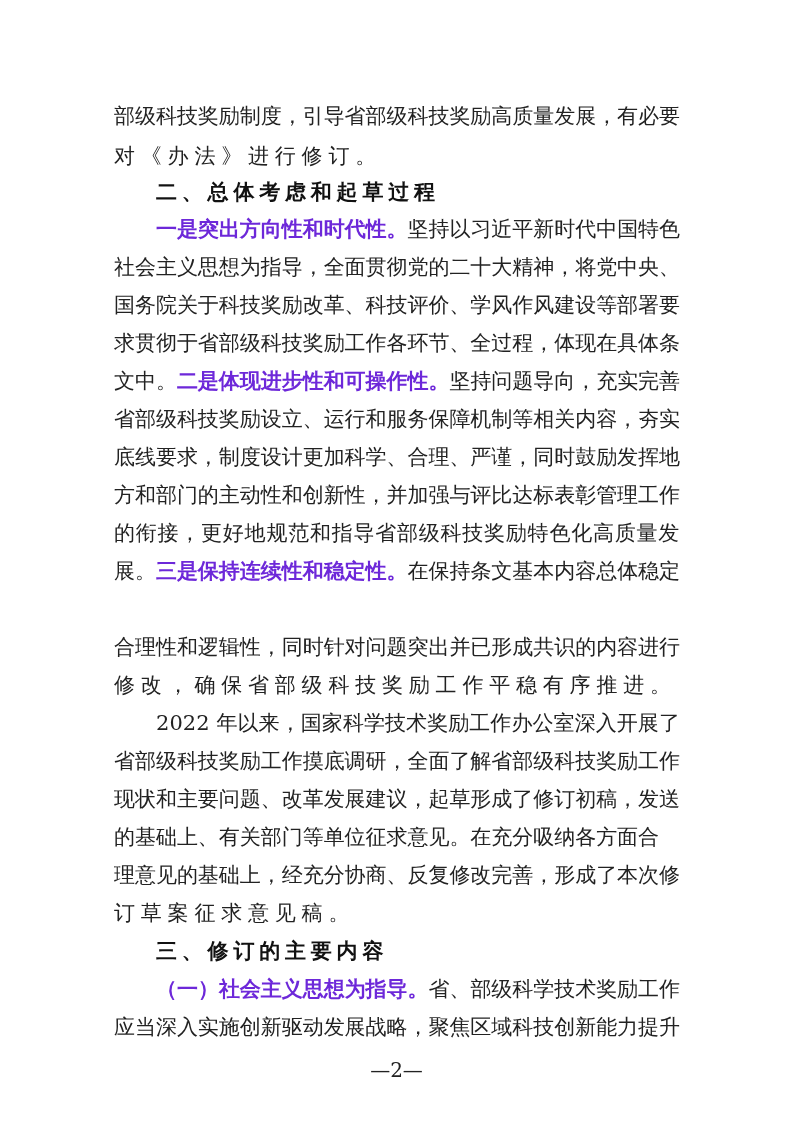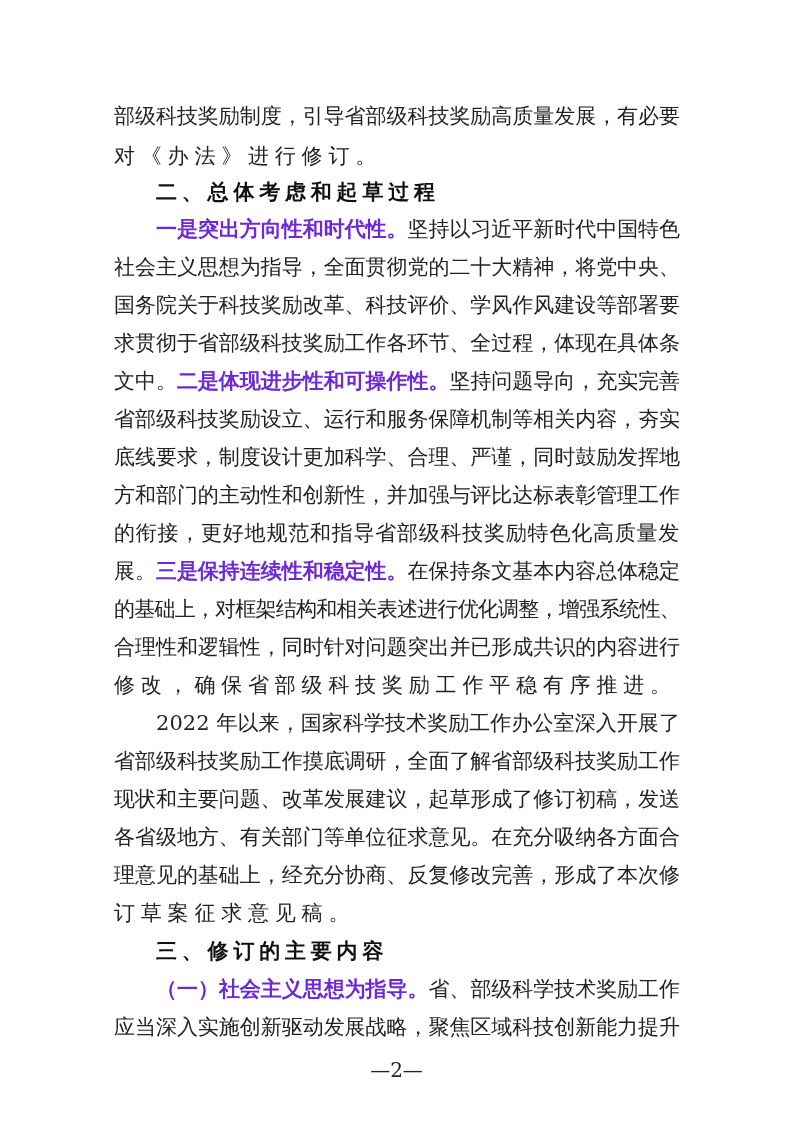--- a/index.html
+++ b/index.html
@@ -33,28 +33,27 @@
   <div class="line indent" style="top: 214px; text-align: left; text-align-last: left; letter-spacing: -0.04px;"><span><span class="b">一是突出方向性和时代性。</span><span>坚持以习近平新时代中国特色</span></span></div>
   <div class="line" style="top: 252px; text-align: left; text-align-last: left; letter-spacing: -0.037037px;"><span><span>社会主义思想为指导，全面贯彻党的二十大精神，将党中央、</span></span></div>
   <div class="line" style="top: 290px; text-align: left; text-align-last: left; letter-spacing: -0.037037px;"><span><span>国务院关于科技奖励改革、科技评价、学风作风建设等部署要</span></span></div>
   <div class="line" style="top: 328px; text-align: left; text-align-last: left; letter-spacing: -0.037037px;"><span><span>求贯彻于省部级科技奖励工作各环节、全过程，体现在具体条</span></span></div>
   <div class="line" style="top: 366px; text-align: left; text-align-last: left; letter-spacing: -0.037037px;"><span><span>文中。</span><span class="b">二是体现进步性和可操作性。</span><span>坚持问题导向，充实完善</span></span></div>
   <div class="line" style="top: 404px; text-align: left; text-align-last: left; letter-spacing: -0.037037px;"><span><span>省部级科技奖励设立、运行和服务保障机制等相关内容，夯实</span></span></div>
   <div class="line" style="top: 442px; text-align: left; text-align-last: left; letter-spacing: -0.037037px;"><span><span>底线要求，制度设计更加科学、合理、严谨，同时鼓励发挥地</span></span></div>
   <div class="line" style="top: 480px; text-align: left; text-align-last: left; letter-spacing: -0.037037px;"><span><span>方和部门的主动性和创新性，并加强与评比达标表彰管理工作</span></span></div>
   <div class="line" style="top: 518px; text-align: left; text-align-last: left; letter-spacing: 0.769231px;"><span><span>的衔接，更好地规范和指导省部级科技奖励特色化高质量发</span></span></div>
   <div class="line" style="top: 556px; text-align: left; text-align-last: left; letter-spacing: -0.037037px;"><span><span>展。</span><span class="b">三是保持连续性和稳定性。</span><span>在保持条文基本内容总体稳定</span></span></div>
-  <div class="line" style="top: 594px; text-align: left; text-align-last: left; letter-spacing: -0.785714px;"><span><span>的基础上，对框架结构和相关表述进行优化调整，增强系统性、</span></span></div>
   <div class="line" style="top: 632px; text-align: right; text-align-last: left; letter-spacing: -0.037037px;"><span><span>合理性和逻辑性，同时针对问题突出并已形成共识的内容进行</span></span></div>
   <div class="line last" style="top: 670px; text-align: right; text-align-last: left; letter-spacing: 5.8px;"><span><span>修改，确保省部级科技奖励工作平稳有序推进。</span></span></div>
 
   <div class="line indent" style="top: 708px; text-align: center; text-align-last: left; letter-spacing: 0.0694444px;"><span><span>2022 年以来，国家科学技术奖励工作办公室深入开展了</span></span></div>
   <div class="line" style="top: 746px; text-align: right; text-align-last: left; letter-spacing: -0.037037px;"><span><span>省部级科技奖励工作摸底调研，全面了解省部级科技奖励工作</span></span></div>
   <div class="line" style="top: 784px; text-align: left; text-align-last: left; letter-spacing: -0.037037px;"><span><span>现状和主要问题、改革发展建议，起草形成了修订初稿，发送</span></span></div>
-  <div class="line" style="top: 822px; text-align: left; text-align-last: left; letter-spacing: -0.037037px;"><span><span>各省级地方、有关部门等单位征求意见。在充分吸纳各方面合</span></span></div>
+  <div class="line" style="top: 822px; text-align: left; text-align-last: left; letter-spacing: -0.037037px;"><span><span>的基础上、有关部门等单位征求意见。在充分吸纳各方面合</span></span></div>
   <div class="line" style="top: 860px; text-align: left; text-align-last: left; letter-spacing: -0.037037px;"><span><span>理意见的基础上，经充分协商、反复修改完善，形成了本次修</span></span></div>
   <div class="line last" style="top: 898px; text-align: left; text-align-last: left; letter-spacing: 5.8px;"><span><span>订草案征求意见稿。</span></span></div>
 
   <div class="line indent heading" style="top: 936px; text-align: left; text-align-last: left; letter-spacing: 4.8px;"><span><span>三、修订的主要内容</span></span></div>
 
   <div class="line indent" style="top: 974px; text-align: left; text-align-last: left; letter-spacing: -0.04px;"><span><span class="b">（一）社会主义思想为指导。</span><span>省、部级科学技术奖励工作</span></span></div>
   <div class="line" style="top: 1012px; text-align: left; text-align-last: left; letter-spacing: -0.037037px;"><span><span>应当深入实施创新驱动发展战略，聚焦区域科技创新能力提升</span></span></div>
 
   <div class="footer">—2—</div>
 </div>

